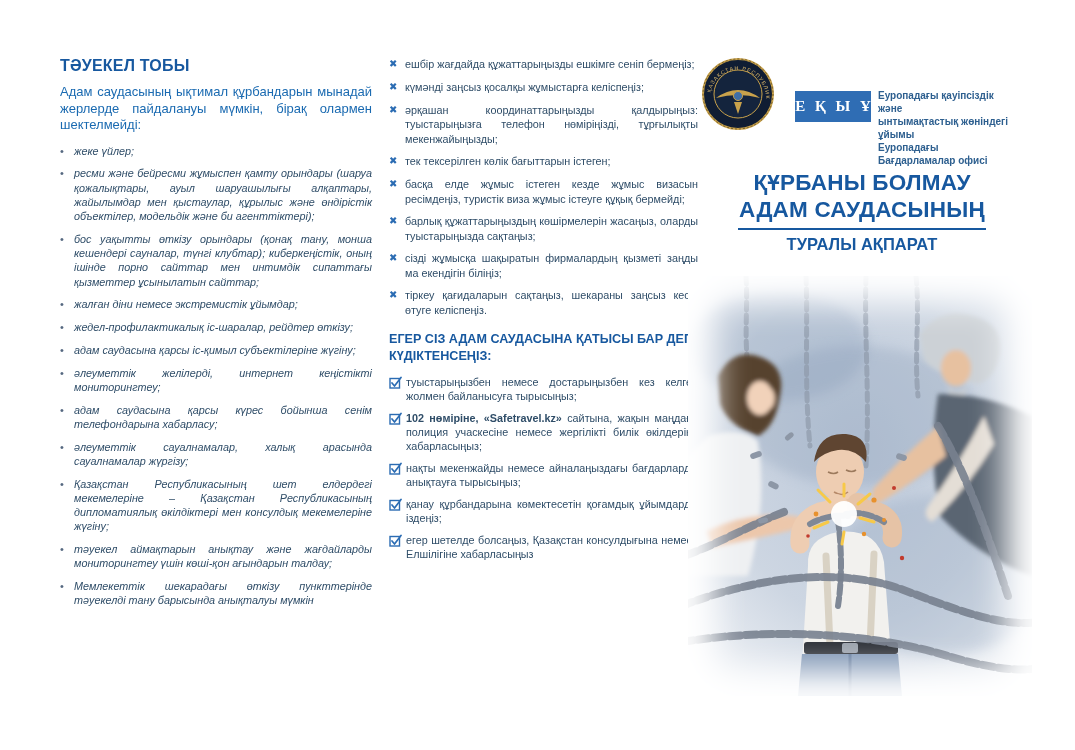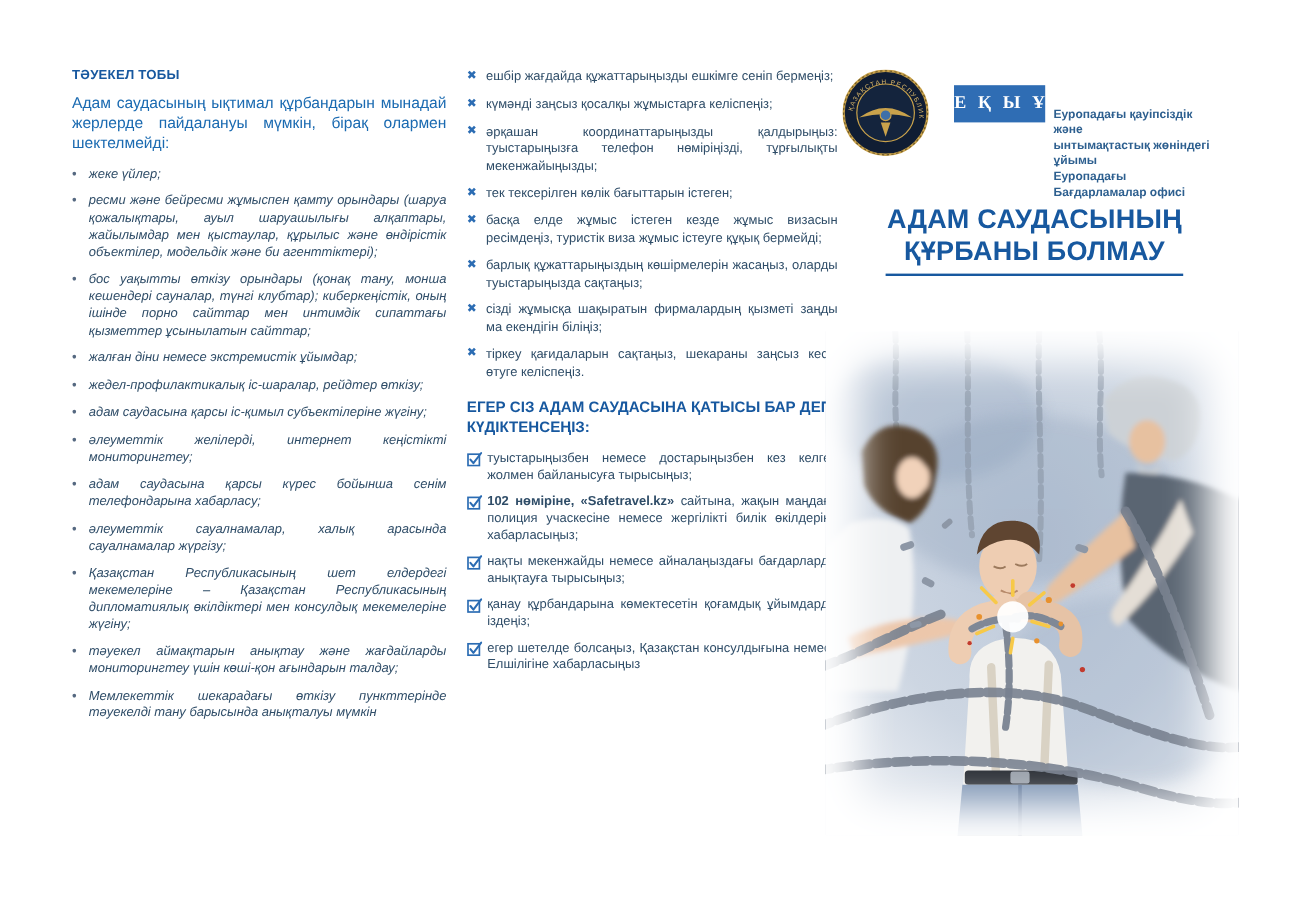--- a/index.html
+++ b/index.html
@@ -8,21 +8,21 @@
     width:1075px;height:750px;position:relative;overflow:hidden;
     background:#ffffff;
     font-family:"Liberation Sans","DejaVu Sans",sans-serif;
     -webkit-font-smoothing:antialiased;
   }
   .col{position:absolute;top:57px;}
   .col.left{left:60px;width:312px;}
   .col.mid{left:389px;width:309px;}
 
   h2.sec{
-    margin:0 0 9px 0;font-size:11px;font-weight:bold;color:#17589f;
+    margin:0 0 9px 0;font-size:16px;font-weight:bold;color:#17589f;
     letter-spacing:.2px;
   }
   .intro{
     margin:0 0 10px 0;font-size:13px;font-weight:normal;color:#1a6ab1;
     line-height:1.27;text-align:justify;
   }
   ul.plain{list-style:none;margin:0;padding:0;}
   .bullet-item,.rule-item,.check-item{
     display:flex;align-items:flex-start;
     font-size:10.8px;line-height:1.32;color:#2f4d68;
@@ -42,21 +42,21 @@
   .check-item .txt{flex:1;}
   .check-item b{color:#2f4d68;}
   h2.sec2{
     margin:14px 0 10px 0;font-size:12.6px;font-weight:bold;color:#17589f;
     line-height:1.35;
   }
 
   
   .emblem{position:absolute;left:702px;top:58px;width:72px;height:72px;}
   .osce-box{
-    position:absolute;left:796px;top:72px;width:74px;height:29px;
+    position:absolute;left:796px;top:92px;width:74px;height:29px;
     background:#2f6db4;display:flex;align-items:center;justify-content:center;
     box-shadow:0 0 0 1px #2f6db4;
   }
   .osce-box .letters{
     color:#ffffff;font-family:"Liberation Serif","DejaVu Serif",serif;
     font-weight:bold;font-size:15px;letter-spacing:3px;white-space:nowrap;
     padding-left:3px;
   }
   .osce-org{
     position:absolute;left:878px;top:89px;width:140px;
@@ -273,23 +273,24 @@
 <div class="osce-box">
   <span class="letters">Е Қ Ы Ұ</span>
 </div>
 <div class="osce-org">
   <div>Еуропадағы қауіпсіздік және</div>
   <div>ынтымақтастық жөніндегі ұйымы</div>
   <div>Еуропадағы Бағдарламалар офисі</div>
 </div>
 
 <div class="title-block">
+  <div class="title-line">ҚҰРБАНЫ БОЛМАУ</div>
   <div class="title-line">АДАМ САУДАСЫНЫҢ</div>
-  <div class="title-line">ҚҰРБАНЫ БОЛМАУ</div>
   <div class="title-rule"></div>
+  <div class="subtitle">ТУРАЛЫ АҚПАРАТ</div>
 </div>
 
 <div class="illustration" title="Суретте: шынжырды үзіп жатқан жас жігіт, жанында әйел мен егде кісі (акварель)">
   <svg viewBox="0 0 344 420" preserveAspectRatio="none">
     <defs>
       <radialGradient id="bg" cx="50%" cy="42%" r="72%">
         <stop offset="0%" stop-color="#bdc9da"></stop>
         <stop offset="55%" stop-color="#cdd6e2"></stop>
         <stop offset="100%" stop-color="#f3f5f8"></stop>
       </radialGradient>

